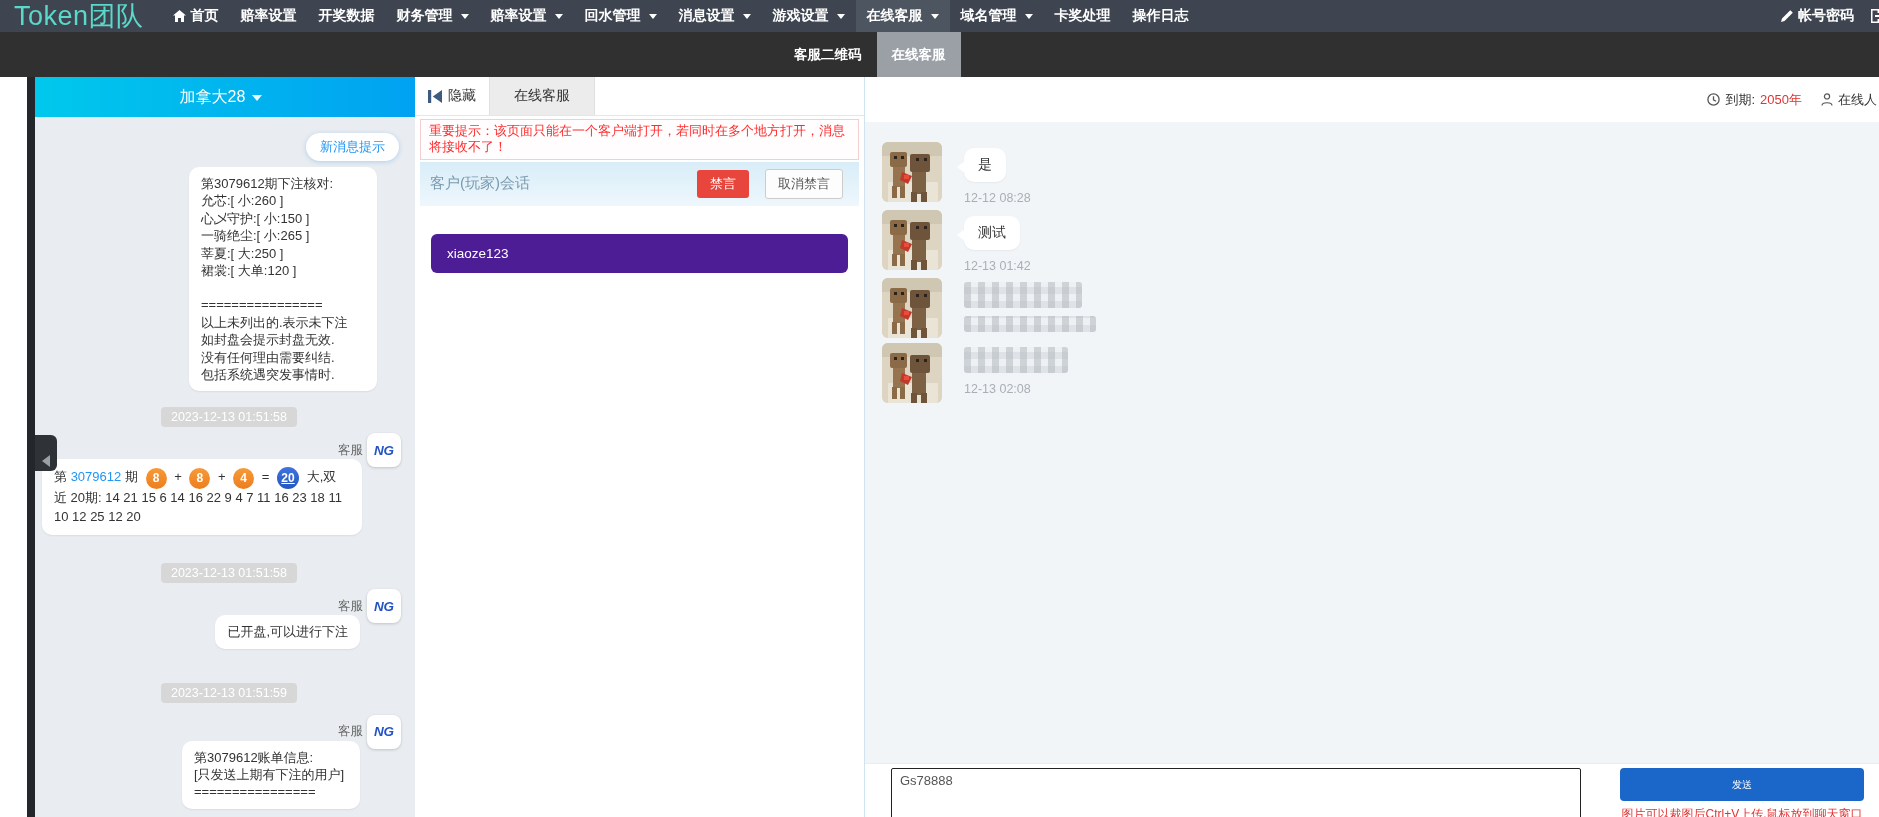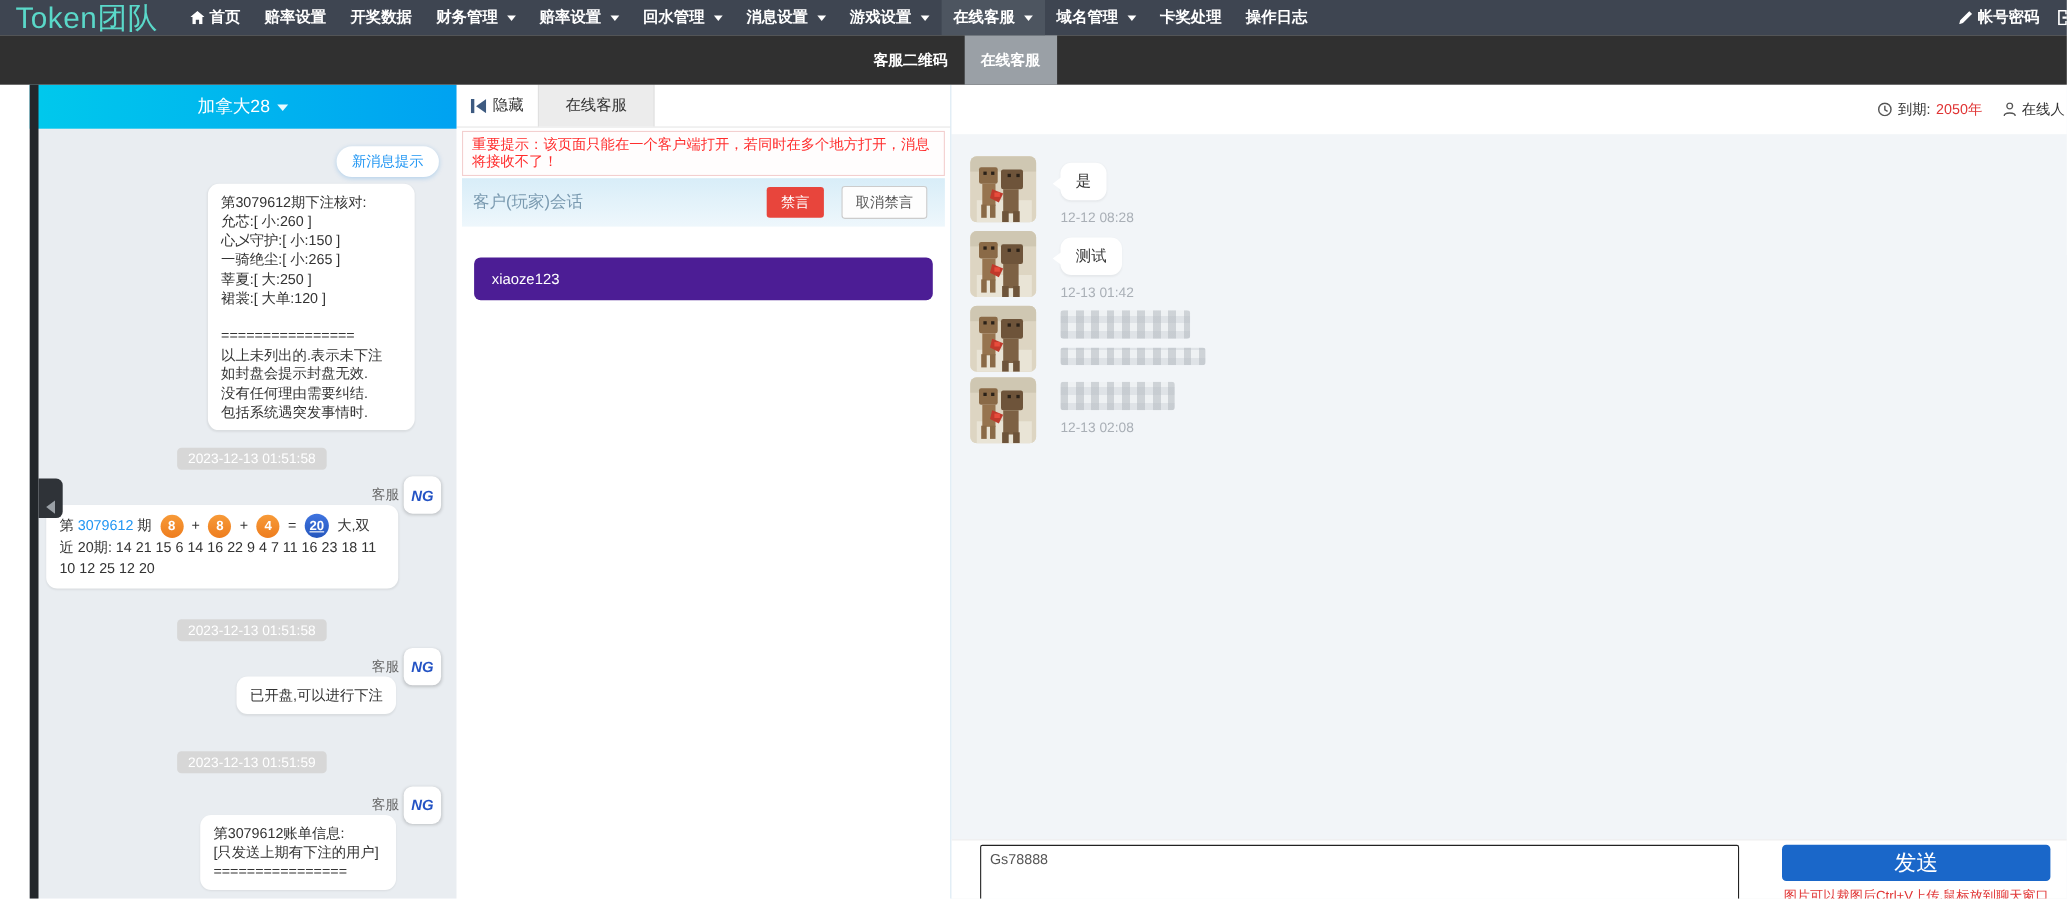--- a/index.html
+++ b/index.html
@@ -72,21 +72,21 @@
   .ctime { color:#a9afb6; font-size:12.5px; margin-top:9px; }
   .blur-block { border-radius:3px; background-image:
       repeating-linear-gradient(90deg, rgba(180,186,192,.55) 0 7px, rgba(255,255,255,0) 7px 14px),
       repeating-linear-gradient(0deg, #dfe3e7 0 7px, #eef1f3 7px 14px); }
   .blurA { width:118px; height:26px; margin-top:4px; }
   .blurB { width:132px; height:16px; margin-top:8px; }
   .blurC { width:104px; height:26px; margin-top:4px; }
   
   .composer { flex:0 0 54px; background:#fff; position:relative; border-top:1px solid #ececec; }
   .composer textarea { position:absolute; left:26px; top:4px; width:690px; height:62px; border:1px solid #222; border-radius:2px; font-size:13px; padding:4px 8px; resize:none; color:#555; font-family:inherit; outline:none; background:#fff; }
-  .send-btn { position:absolute; left:755px; top:4px; width:244px; height:33px; background:#1a67c9; color:#fff; border:none; border-radius:4px; font-size:20px; cursor:pointer; font-family:inherit; }
+  .send-btn { position:absolute; left:755px; top:4px; width:244px; height:33px; background:#1a67c9; color:#fff; border:none; border-radius:4px; font-size:10px; cursor:pointer; font-family:inherit; }
   .hint { position:absolute; left:755px; top:42px; width:244px; text-align:center; color:#e03333; font-size:12px; white-space:nowrap; }
 </style>
 </head>
 <body>
 
 <svg width="0" height="0" style="position:absolute">
   <defs>
     <g id="danbo">
       <rect x="0" y="0" width="60" height="60" fill="#ddd5c2"></rect>
       <rect x="0" y="0" width="60" height="14" fill="#cfc7b2"></rect>

